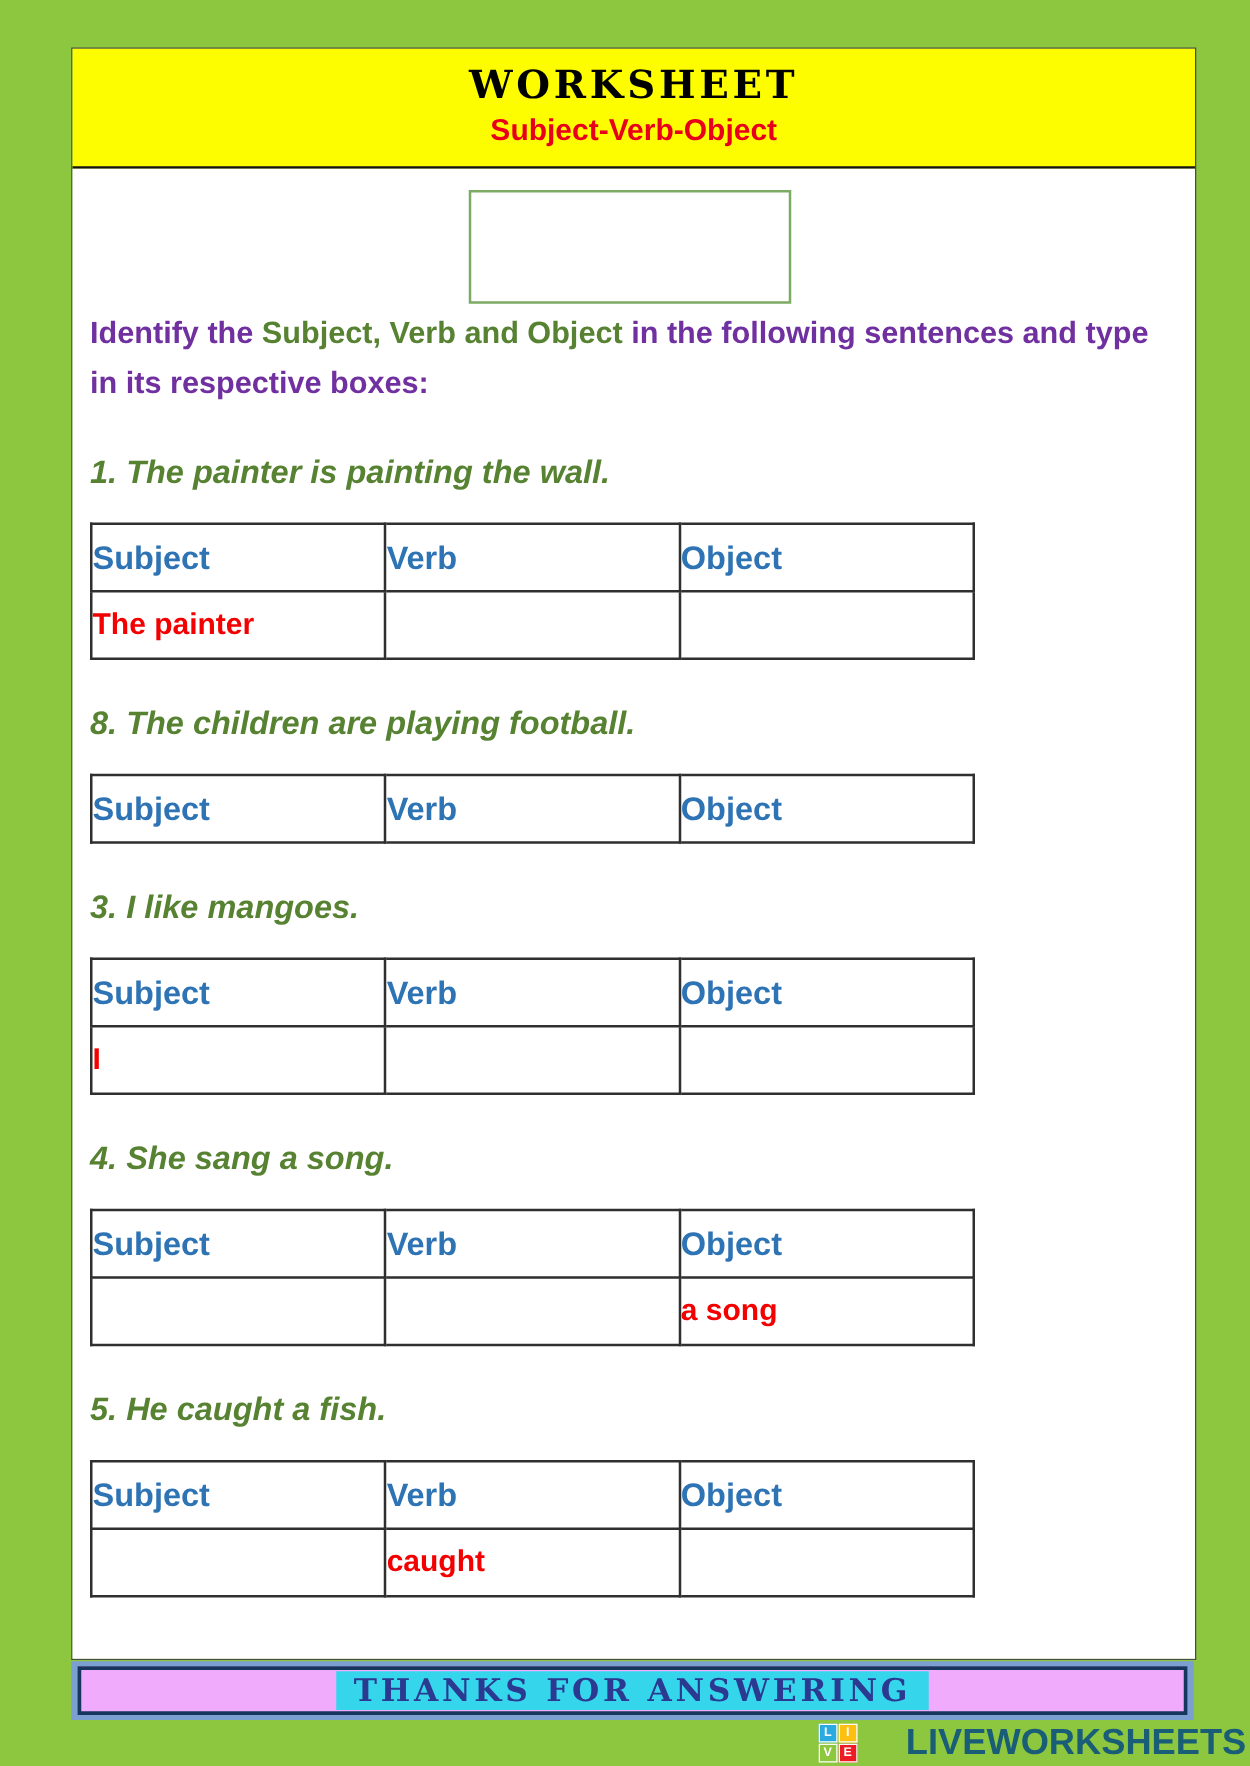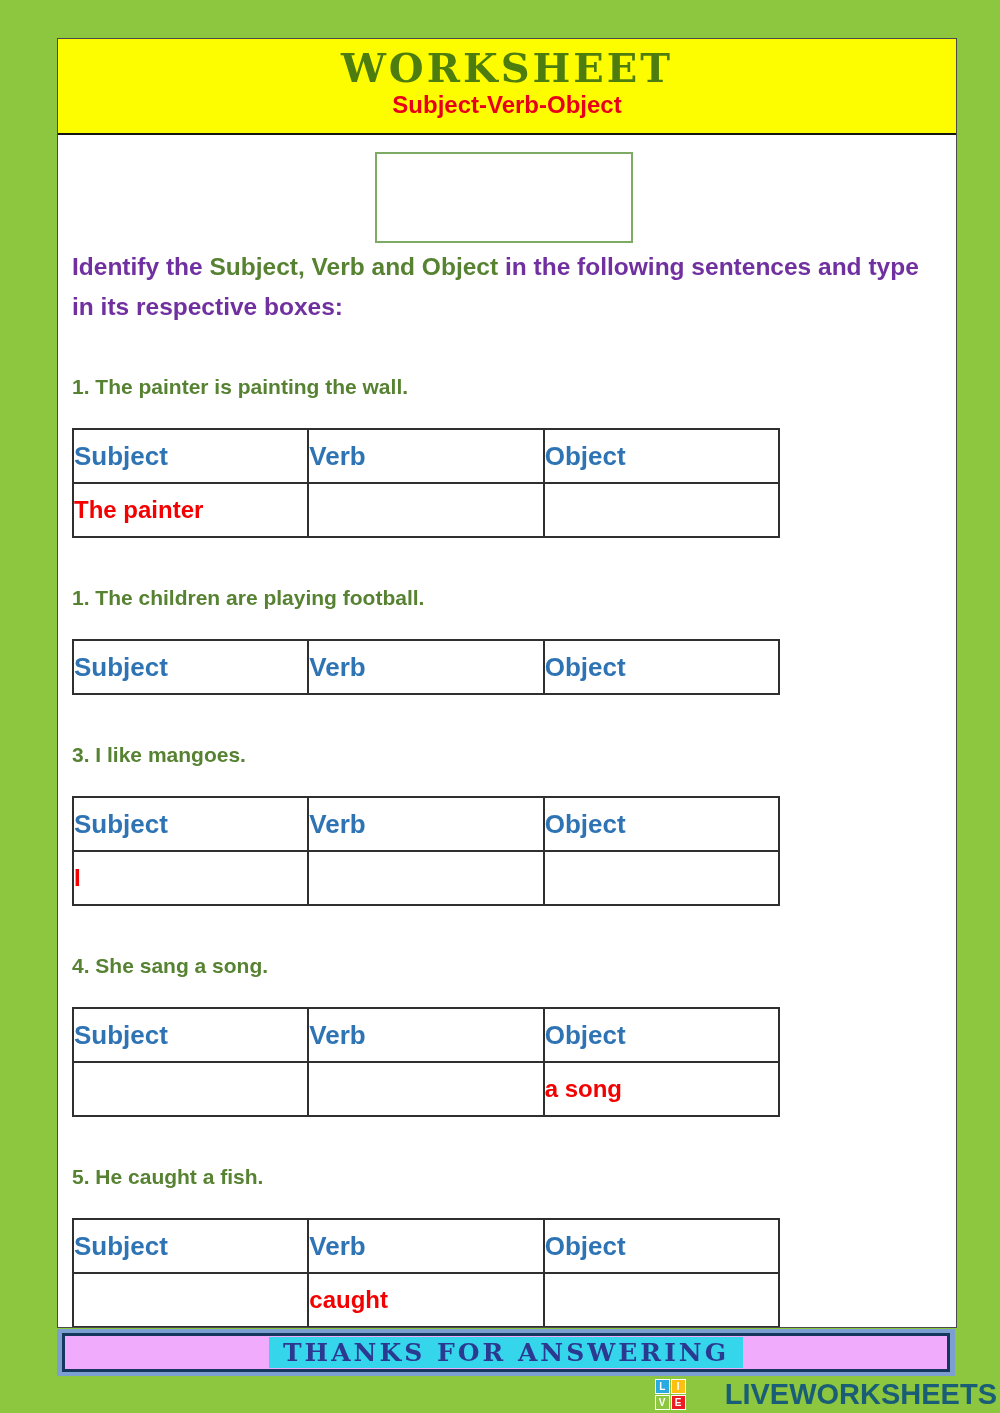--- a/index.html
+++ b/index.html
@@ -19,23 +19,23 @@
   .header-band {
     background: #fdfd00;
     height: 96px;
     border-bottom: 2px solid #141414;
     text-align: center;
     padding-top: 11px;
   }
   .ws-title {
     font-family: "DejaVu Serif", serif;
     font-weight: bold;
-    font-size: 40px;
+    font-size: 31px;
     letter-spacing: 3px;
-    color: #4d7c0f;
+    color: #000000;
     line-height: 36px;
   }
   .ws-subtitle {
     font-size: 24px;
     font-weight: bold;
     color: #e8001b;
     margin-top: 5px;
   }
   .content {
     background: #ffffff;
@@ -52,25 +52,26 @@
   }
   .instructions {
     margin-top: 4px;
     font-size: 24.5px;
     font-weight: bold;
     line-height: 40px;
     color: #7030a0;
   }
   .instructions .svo-emph { color: #568232; }
   .sentence {
-    margin-top: 45px;
-    font-size: 21px;
+    margin-top: 35px;
+    font-size: 26px;
     font-weight: bold;
     color: #568232;
     line-height: 30px;
+    font-style: italic;
   }
   table.svo-table {
     margin-top: 26px;
     width: 708px;
     border-collapse: collapse;
     table-layout: fixed;
   }
   table.svo-table th, table.svo-table td {
     border: 2px solid #2f2f2f;
     height: 54px;
@@ -178,21 +179,21 @@
         <tr>
           <td>The painter</td>
           <td></td>
           <td></td>
         </tr>
       </tbody>
         </table>
     </div>
 
     <div>
-      <div class="sentence">1. The children are playing football.</div>
+      <div class="sentence">8. The children are playing football.</div>
       <table class="svo-table">
         <tbody>
             <tr>
           <th>Subject</th>
           <th>Verb</th>
           <th>Object</th>
         </tr>
       </tbody>
         </table>
     </div>

